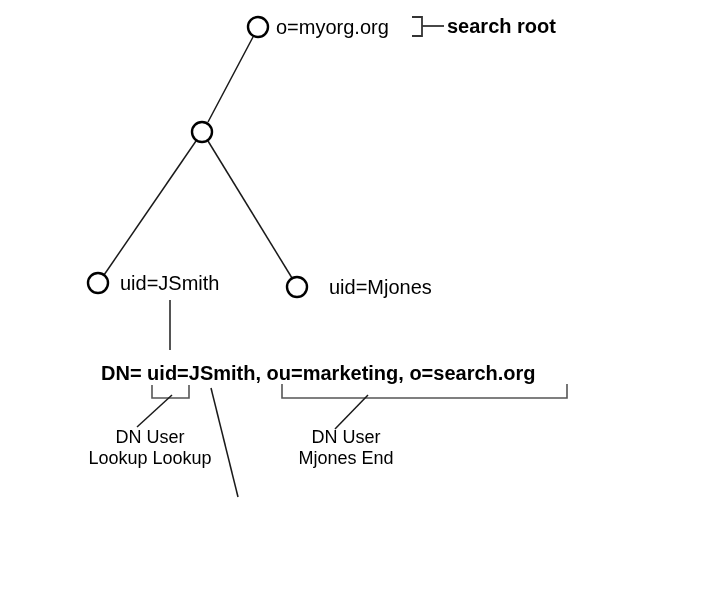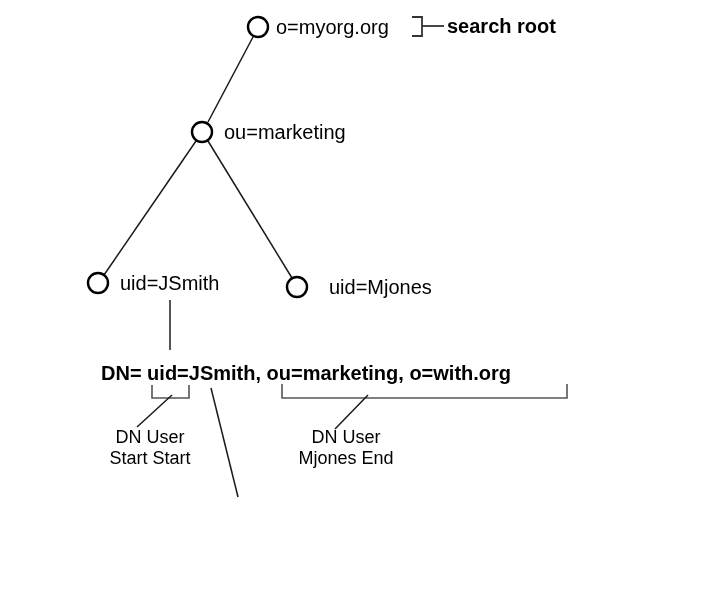--- a/index.html
+++ b/index.html
@@ -69,31 +69,30 @@
 
     <line x1="172" y1="395" x2="137" y2="427" stroke="#1a1a1a" stroke-width="1.5"></line>
     <line x1="368" y1="395" x2="335" y2="429" stroke="#1a1a1a" stroke-width="1.5"></line>
     <line x1="211" y1="388" x2="238" y2="497" stroke="#1a1a1a" stroke-width="1.5"></line>
   </svg>
 
   <div class="label node-label" style="left:276px; top:16px;">o=myorg.org</div>
 
   <div class="label bold-label" style="left:447px; top:15px;">search root</div>
 
-  <div class="label node-label" style="left:224px; top:121px;">ou=marketing</div>
 
   <div class="label node-label" style="left:329px; top:276px;">uid=Mjones</div>
 
   <div class="label node-label" style="left:120px; top:272px;">uid=JSmith</div>
 
-  <div class="label bold-label" style="left:101px; top:362px;">DN= uid=JSmith, ou=marketing, o=with.org</div>
+  <div class="label bold-label" style="left:101px; top:362px;">DN= uid=JSmith, ou=marketing, o=search.org</div>
 
   <div class="label anno-label" style="left:150px; top:427px;">
     <div>DN User</div>
-    <div>Start Start</div>
+    <div>Lookup Lookup</div>
   </div>
 
   <div class="label anno-label" style="left:346px; top:427px;">
     <div>DN User</div>
     <div>Mjones End</div>
   </div>
 
 
 </div>
 

